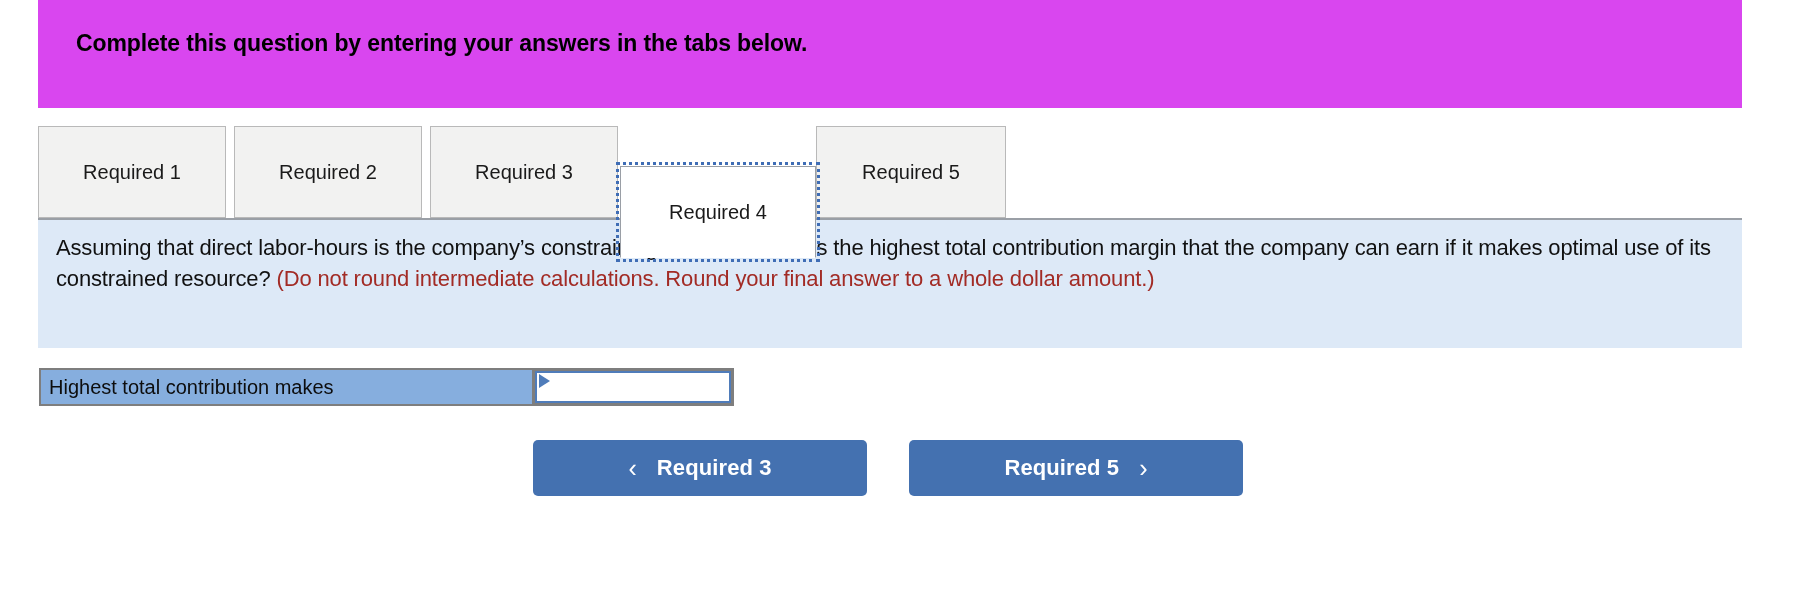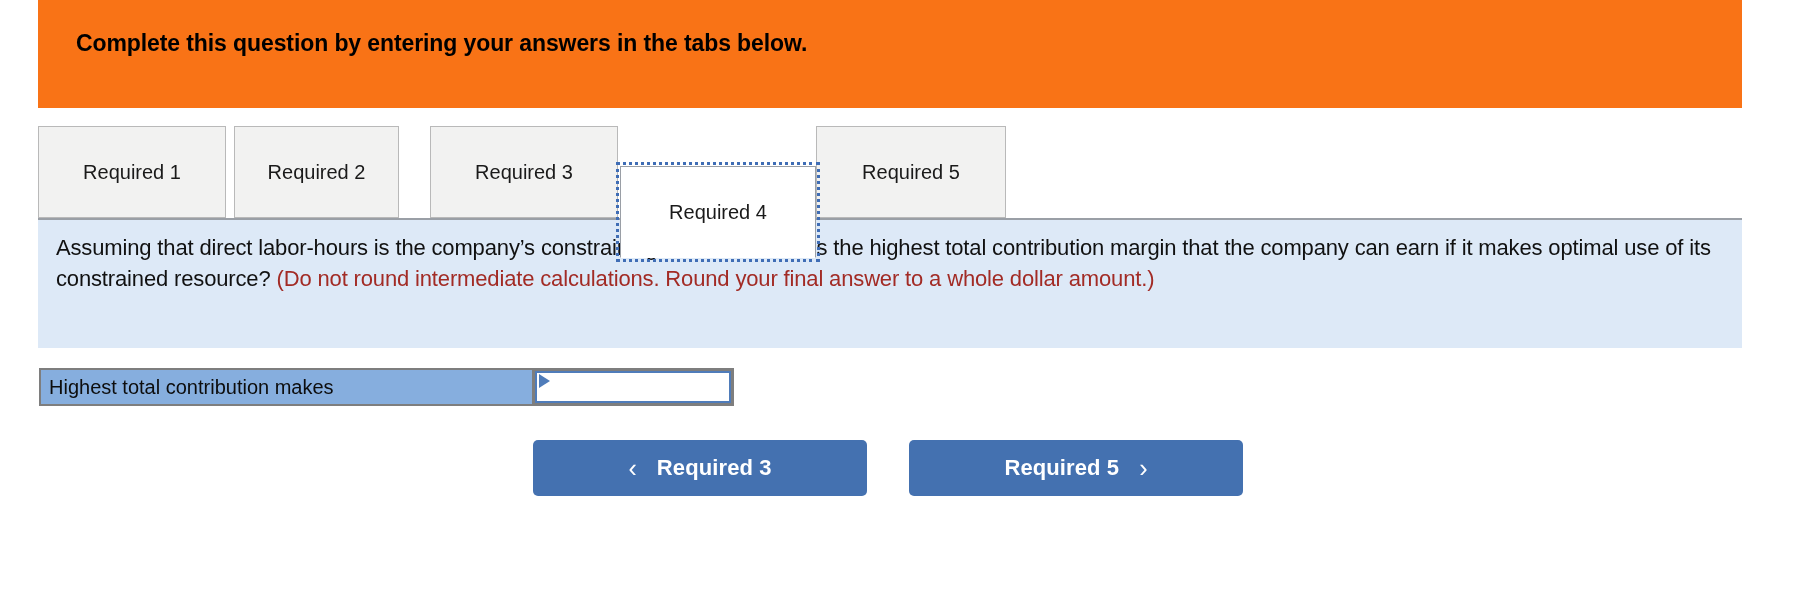--- a/index.html
+++ b/index.html
@@ -20,21 +20,21 @@
     overflow: hidden;
   }
 
   
   .header-band {
     position: absolute;
     left: 38px;
     top: 0px;
     width: 1704px;
     height: 108px;
-    background: #f97316;
+    background: #d946ef;
     box-sizing: border-box;
   }
   .header-title {
     position: absolute;
     left: 38px;
     top: 30px;
     font-size: 23px;
     font-weight: bold;
     color: #000000;
     letter-spacing: -0.1px;
@@ -200,21 +200,21 @@
     <div class="header-title">Complete this question by entering your answers in the tabs below.</div>
   </div>
 
   <div class="tabstrip">
     <div class="tabstrip-baseline"></div>
 
     <div class="tab" style="left:0px; width:188px;">
       <span>Required 1</span>
     </div>
 
-    <div class="tab" style="left:196px; width:165px;">
+    <div class="tab" style="left:196px; width:188px;">
       <span>Required 2</span>
     </div>
 
     <div class="tab" style="left:392px; width:188px;">
       <span>Required 3</span>
     </div>
 
     <div class="tab active" style="left:582px; width:196px;margin-top:40px;">
       <span>Required 4</span>
     </div>

